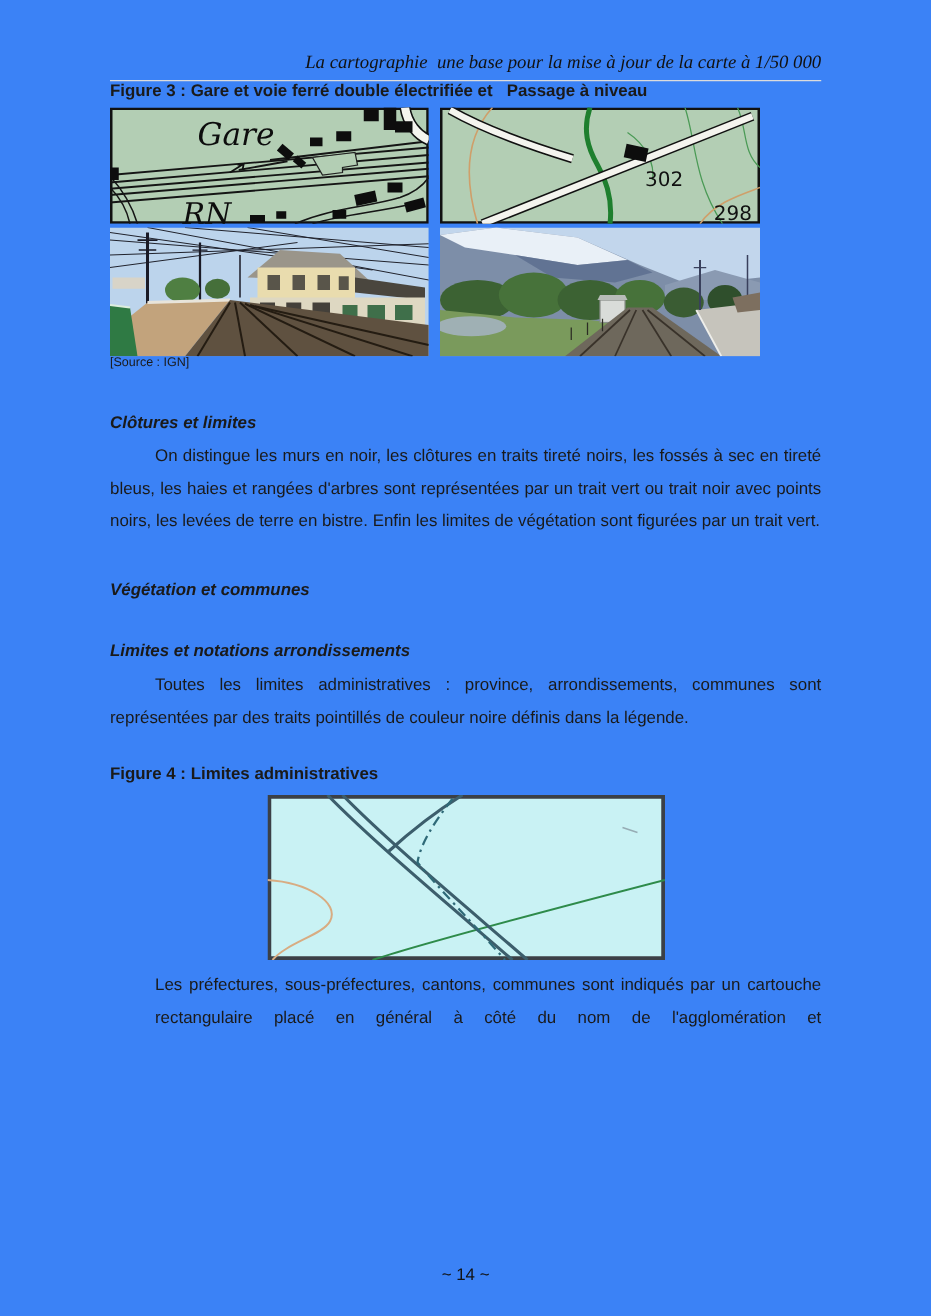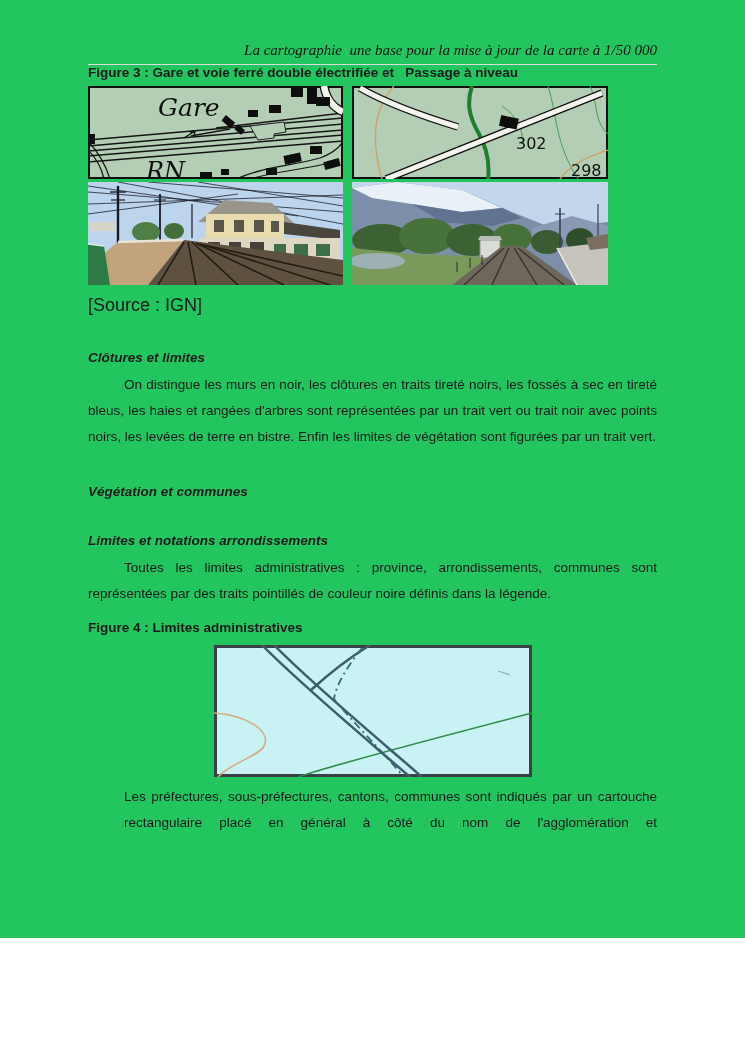--- a/index.html
+++ b/index.html
@@ -6,22 +6,22 @@
     --map-green:#b3ceb4;
     --figure4-cyan:#c9f2f4;
     --contour-orange:#cf9f6a;
     --line-green:#2e8b4a;
     --admin-line:#3c5e6c;
   }
   *{box-sizing:border-box;margin:0;padding:0;}
   html,body{background:#fff;}
   .page{
     position:relative;
-    width:745px;height:938px;
-    background:#22c55e;
+    width:745px;height:1053px;
+    background:#3b82f6;
     font-family:"Liberation Sans",sans-serif;
     color:#1a1a1a;
     overflow:hidden;
   }
   .content{
     position:absolute;
     left:88px;right:88px;top:0;bottom:0;
   }
   .running-header{
     margin-top:42px;
@@ -41,39 +41,38 @@
   }
   .fig3-grid{
     margin-top:6px;
     display:grid;
     grid-template-columns:255px 256px;
     grid-template-rows:93px 103px;
     gap:3px 9px;
   }
   .fig3-grid svg{display:block;width:100%;height:100%;}
   .source-note{
-    margin-top:10px;
-    font-size:18px;
+    font-size:10px;
   }
   .section-heading{
     margin-top:34px;
     font-size:13.5px;
     font-weight:bold;
     font-style:italic;
   }
   .body-par{
     margin-top:7px;
     font-size:13.5px;
     line-height:26px;
     text-align:justify;
     text-indent:36px;
   }
   .body-par.no-indent{text-indent:0;}
   .body-par.justify-last{text-align-last:justify;margin-left:36px;}
-  .fig4-caption{margin-top:13px;}
+  .fig4-caption{margin-top:24px;}
   .fig4-wrap{
     margin:10px auto 0;
     width:318px;height:132px;
   }
   .fig4-wrap svg{display:block;width:100%;height:100%;}
   .page-footer{
     position:absolute;
     left:0;right:0;top:1012px;
     text-align:center;
     font-size:13.5px;

